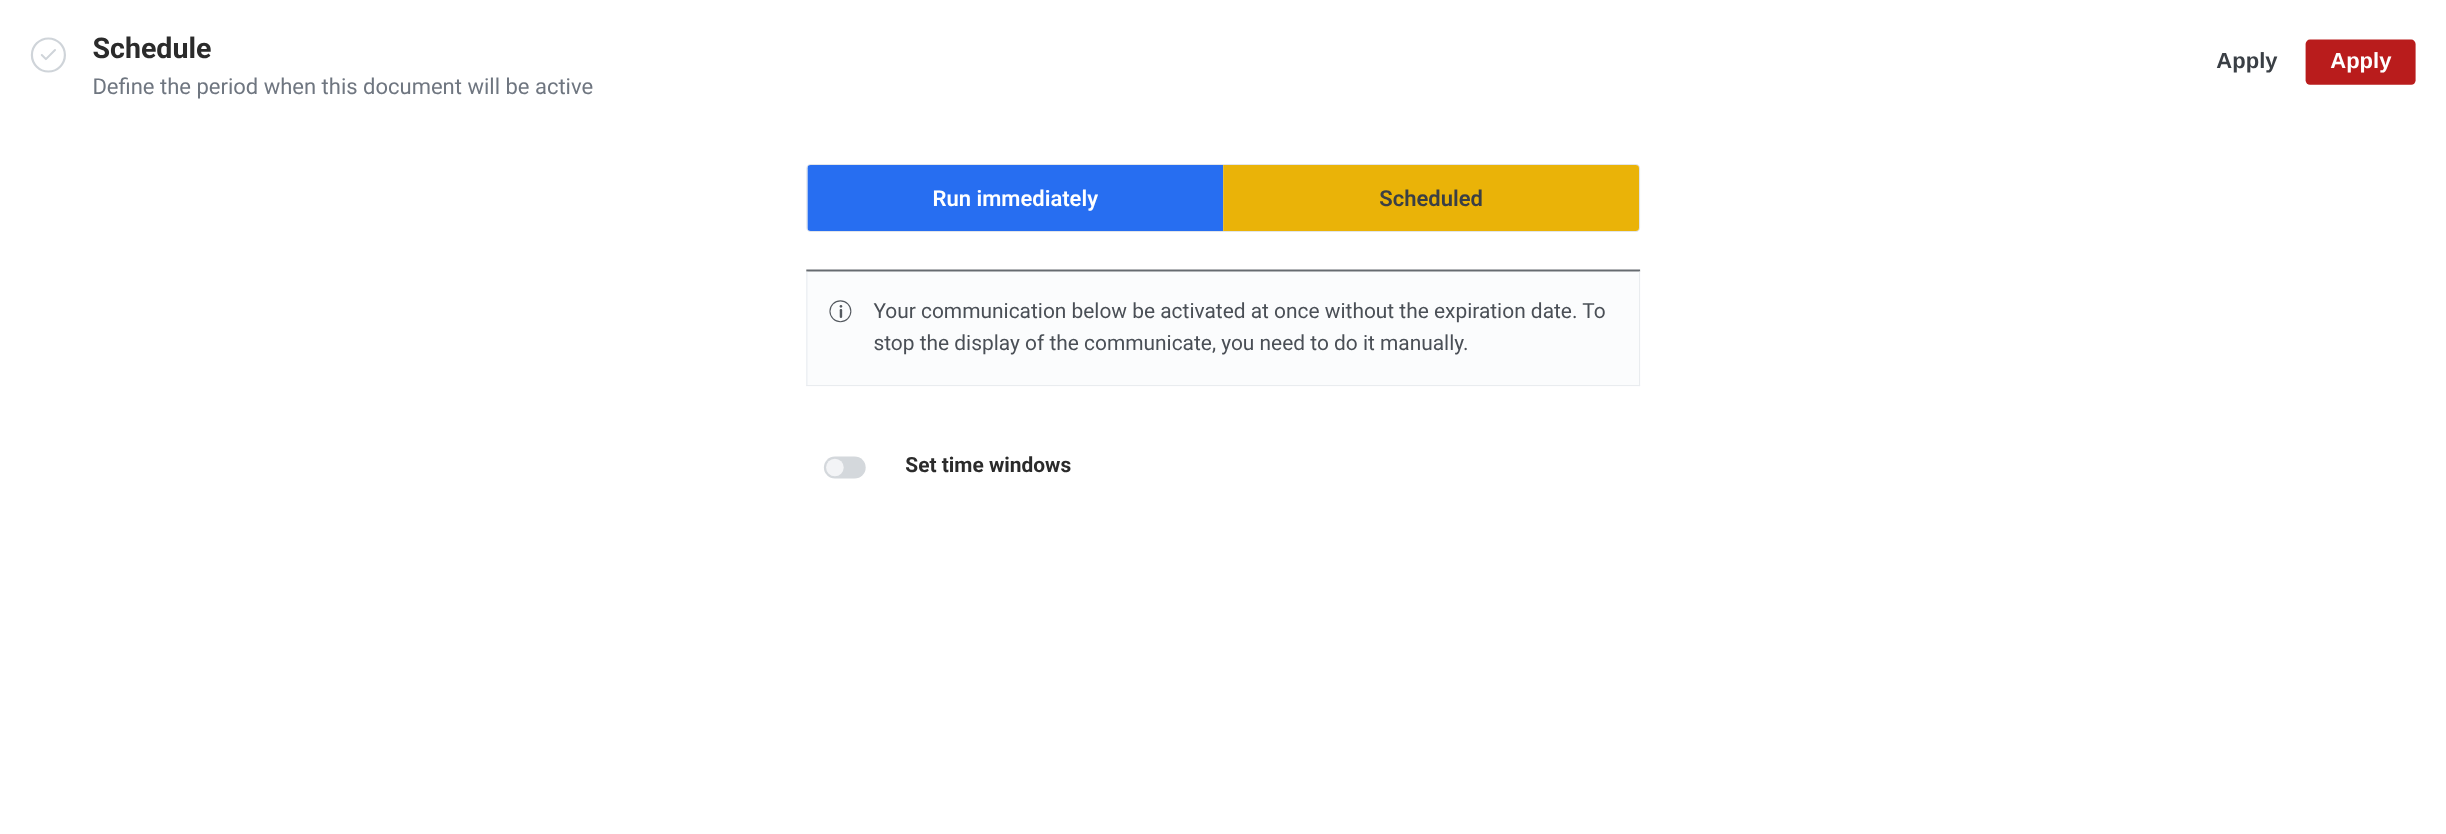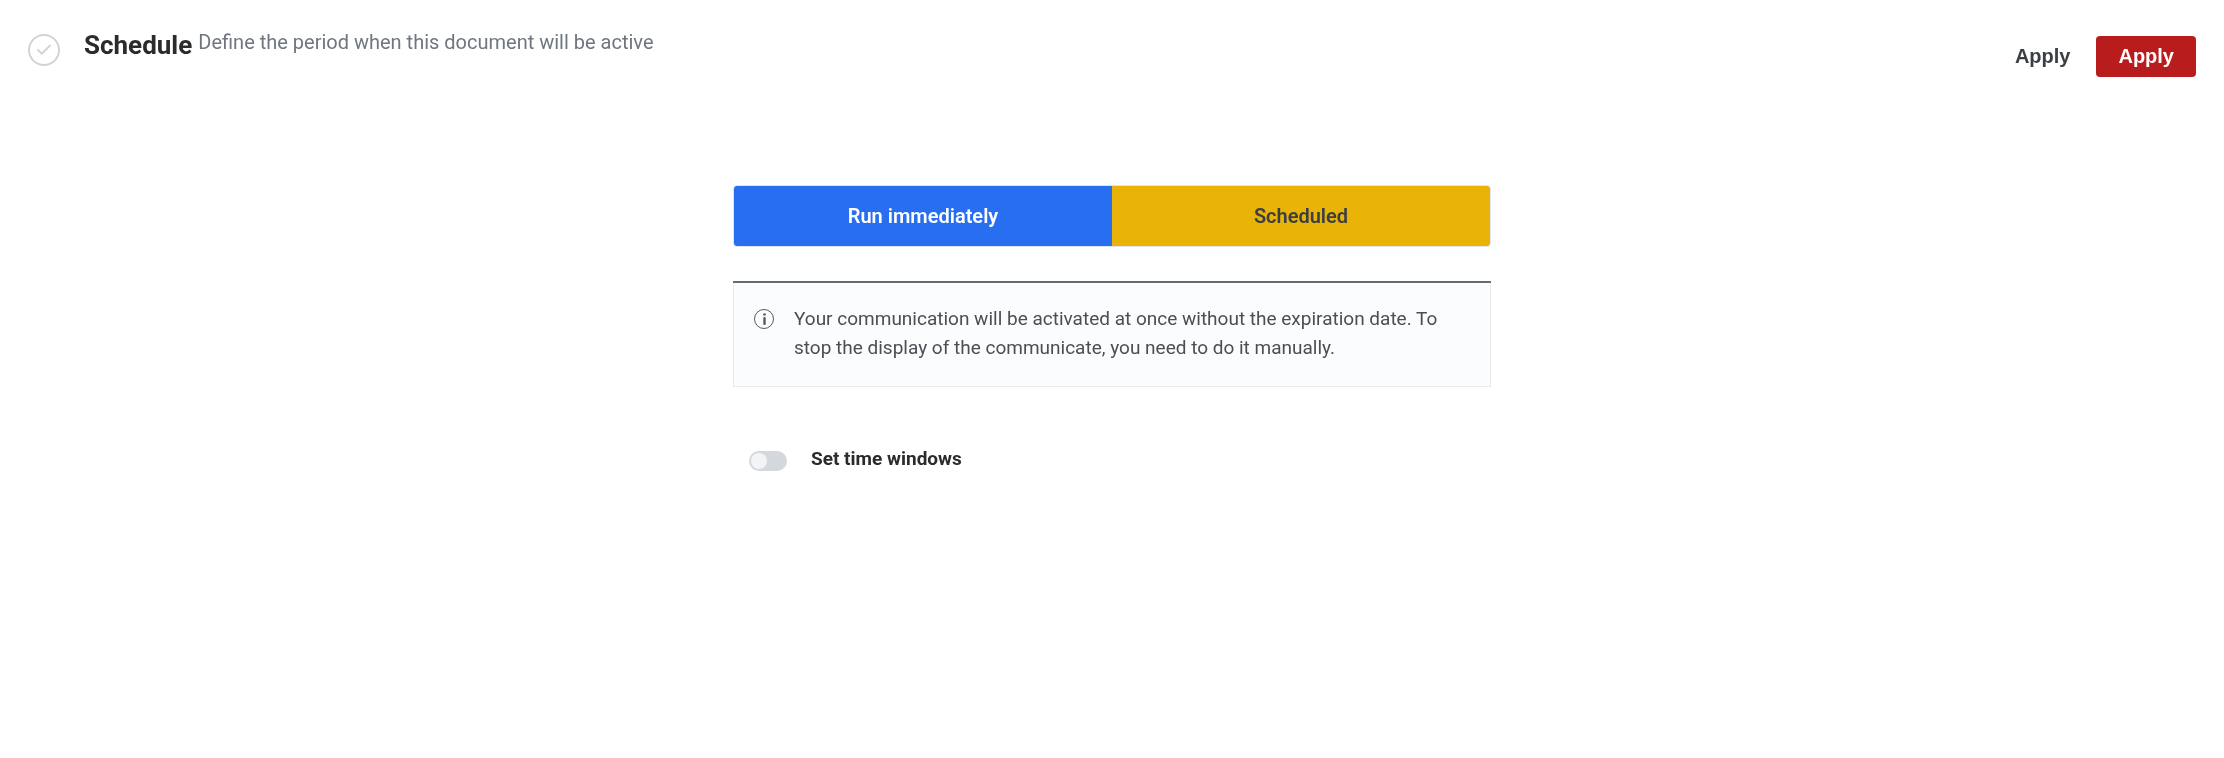--- a/index.html
+++ b/index.html
@@ -37,21 +37,21 @@
       flex-shrink: 0;
       margin-top: 4px;
     }
     .check-circle svg {
       stroke: #cfd4d9;
       width: 18px;
       height: 18px;
     }
     .title-block {
       display: flex;
-      flex-direction: row;
+      flex-direction: column;
       gap: 6px;
     }
     .title {
       font-size: 26px;
       font-weight: 700;
       color: #2b2b2b;
     }
     .subtitle {
       font-size: 20px;
       font-weight: 400;
@@ -77,21 +77,21 @@
       border: none;
       border-radius: 4px;
       font-size: 20px;
       font-weight: 700;
       color: #ffffff;
       padding: 9px 22px;
       cursor: pointer;
     }
     .content {
       width: 758px;
-      margin: 108px auto 0;
+      margin: 59px auto 0;
     }
     .tabs {
       display: flex;
       width: 100%;
       border: 1px solid #e2e5e9;
       border-radius: 4px;
       overflow: hidden;
     }
     .tab {
       flex: 1;
@@ -139,21 +139,21 @@
       height: 12px;
     }
     .info-text {
       font-size: 19px;
       line-height: 1.5;
       color: #4a4f56;
     }
     .toggle-row {
       display: flex;
       align-items: flex-start;
-      gap: 24px;
+      gap: 36px;
       margin-top: 60px;
       padding-left: 16px;
     }
     .toggle {
       width: 38px;
       height: 20px;
       background: #d4d8dc;
       border-radius: 10px;
       position: relative;
       cursor: pointer;
@@ -213,21 +213,21 @@
   </div>
 
   <div class="info-divider"></div>
   <div class="info-box">
     <div class="info-icon">
       <svg viewBox="0 0 3 12">
         <circle cx="1.5" cy="1.5" r="1.3" fill="#555a60"></circle>
         <rect x="0.3" y="4" width="2.4" height="8" rx="1" fill="#555a60"></rect>
       </svg>
     </div>
-    <div class="info-text">Your communication will be activated at once without the expiration date. To stop the display of the communicate, you need to do it manually.</div>
+    <div class="info-text">Your communication below be activated at once without the expiration date. To stop the display of the communicate, you need to do it manually.</div>
   </div>
 
   <div class="toggle-row">
     <div class="toggle">
       <div class="toggle-knob"></div>
     </div>
     <div class="toggle-text">
       <div class="toggle-title">Set time windows</div>
     </div>
   </div>

